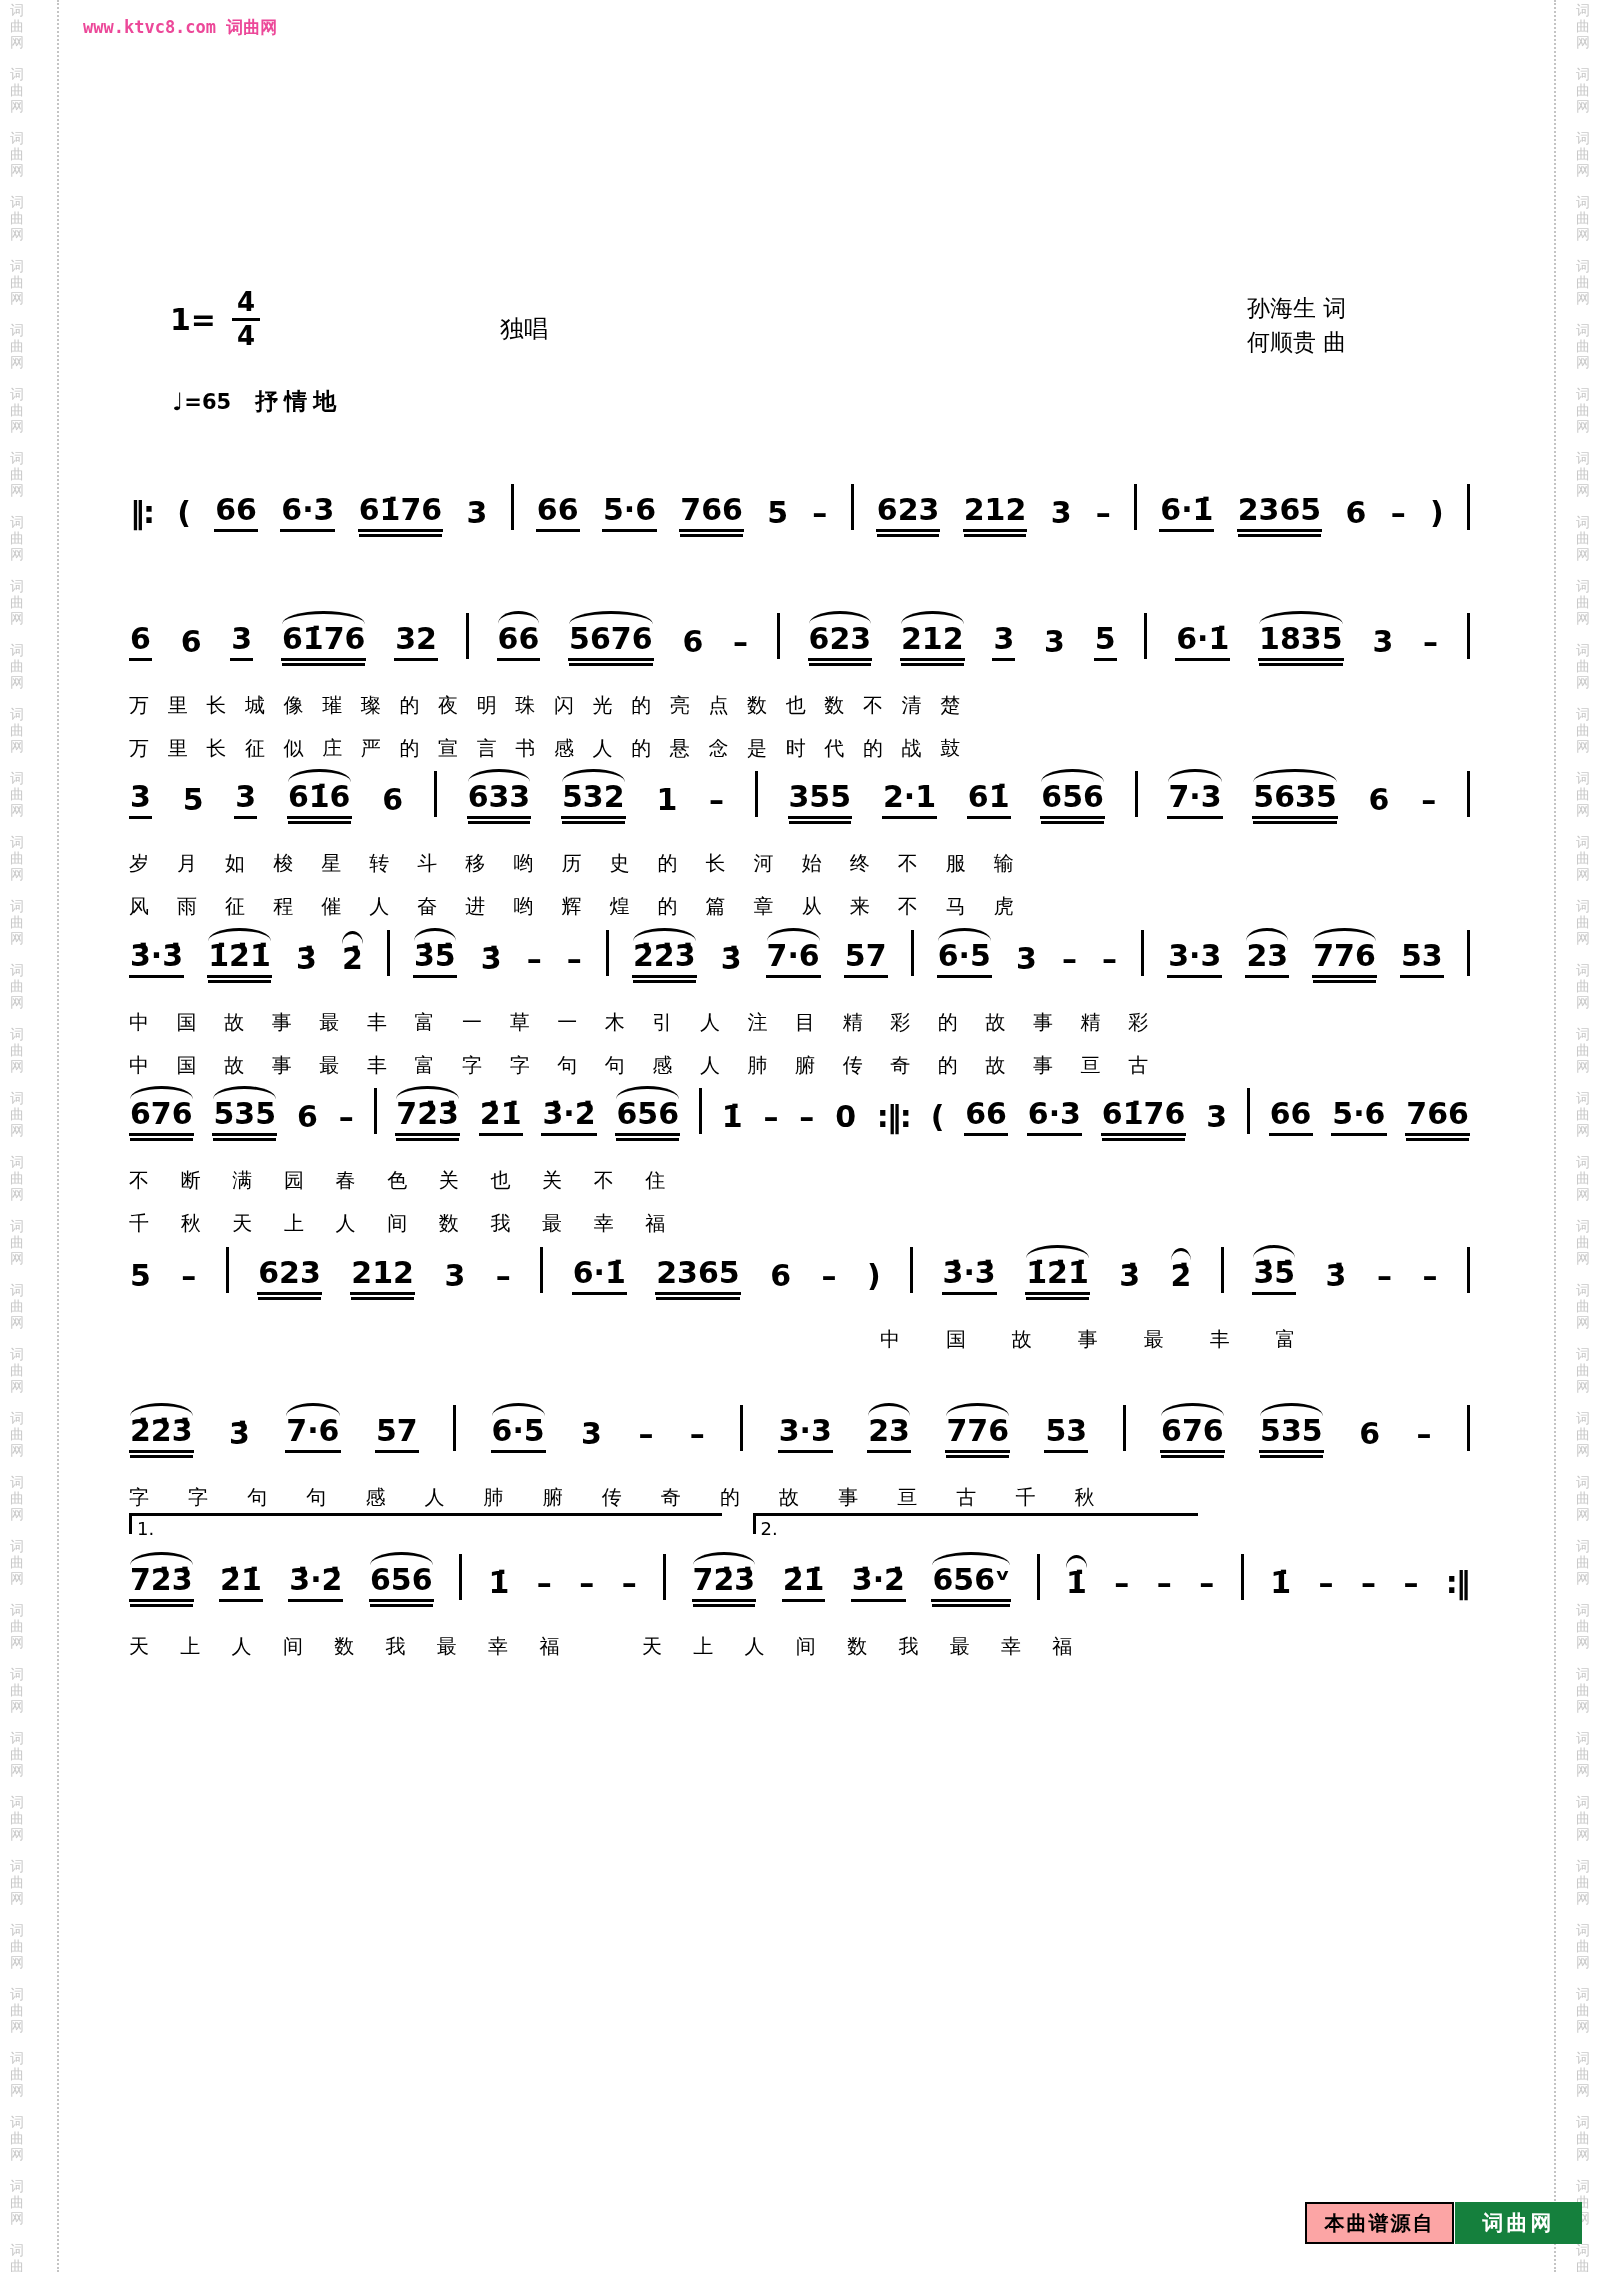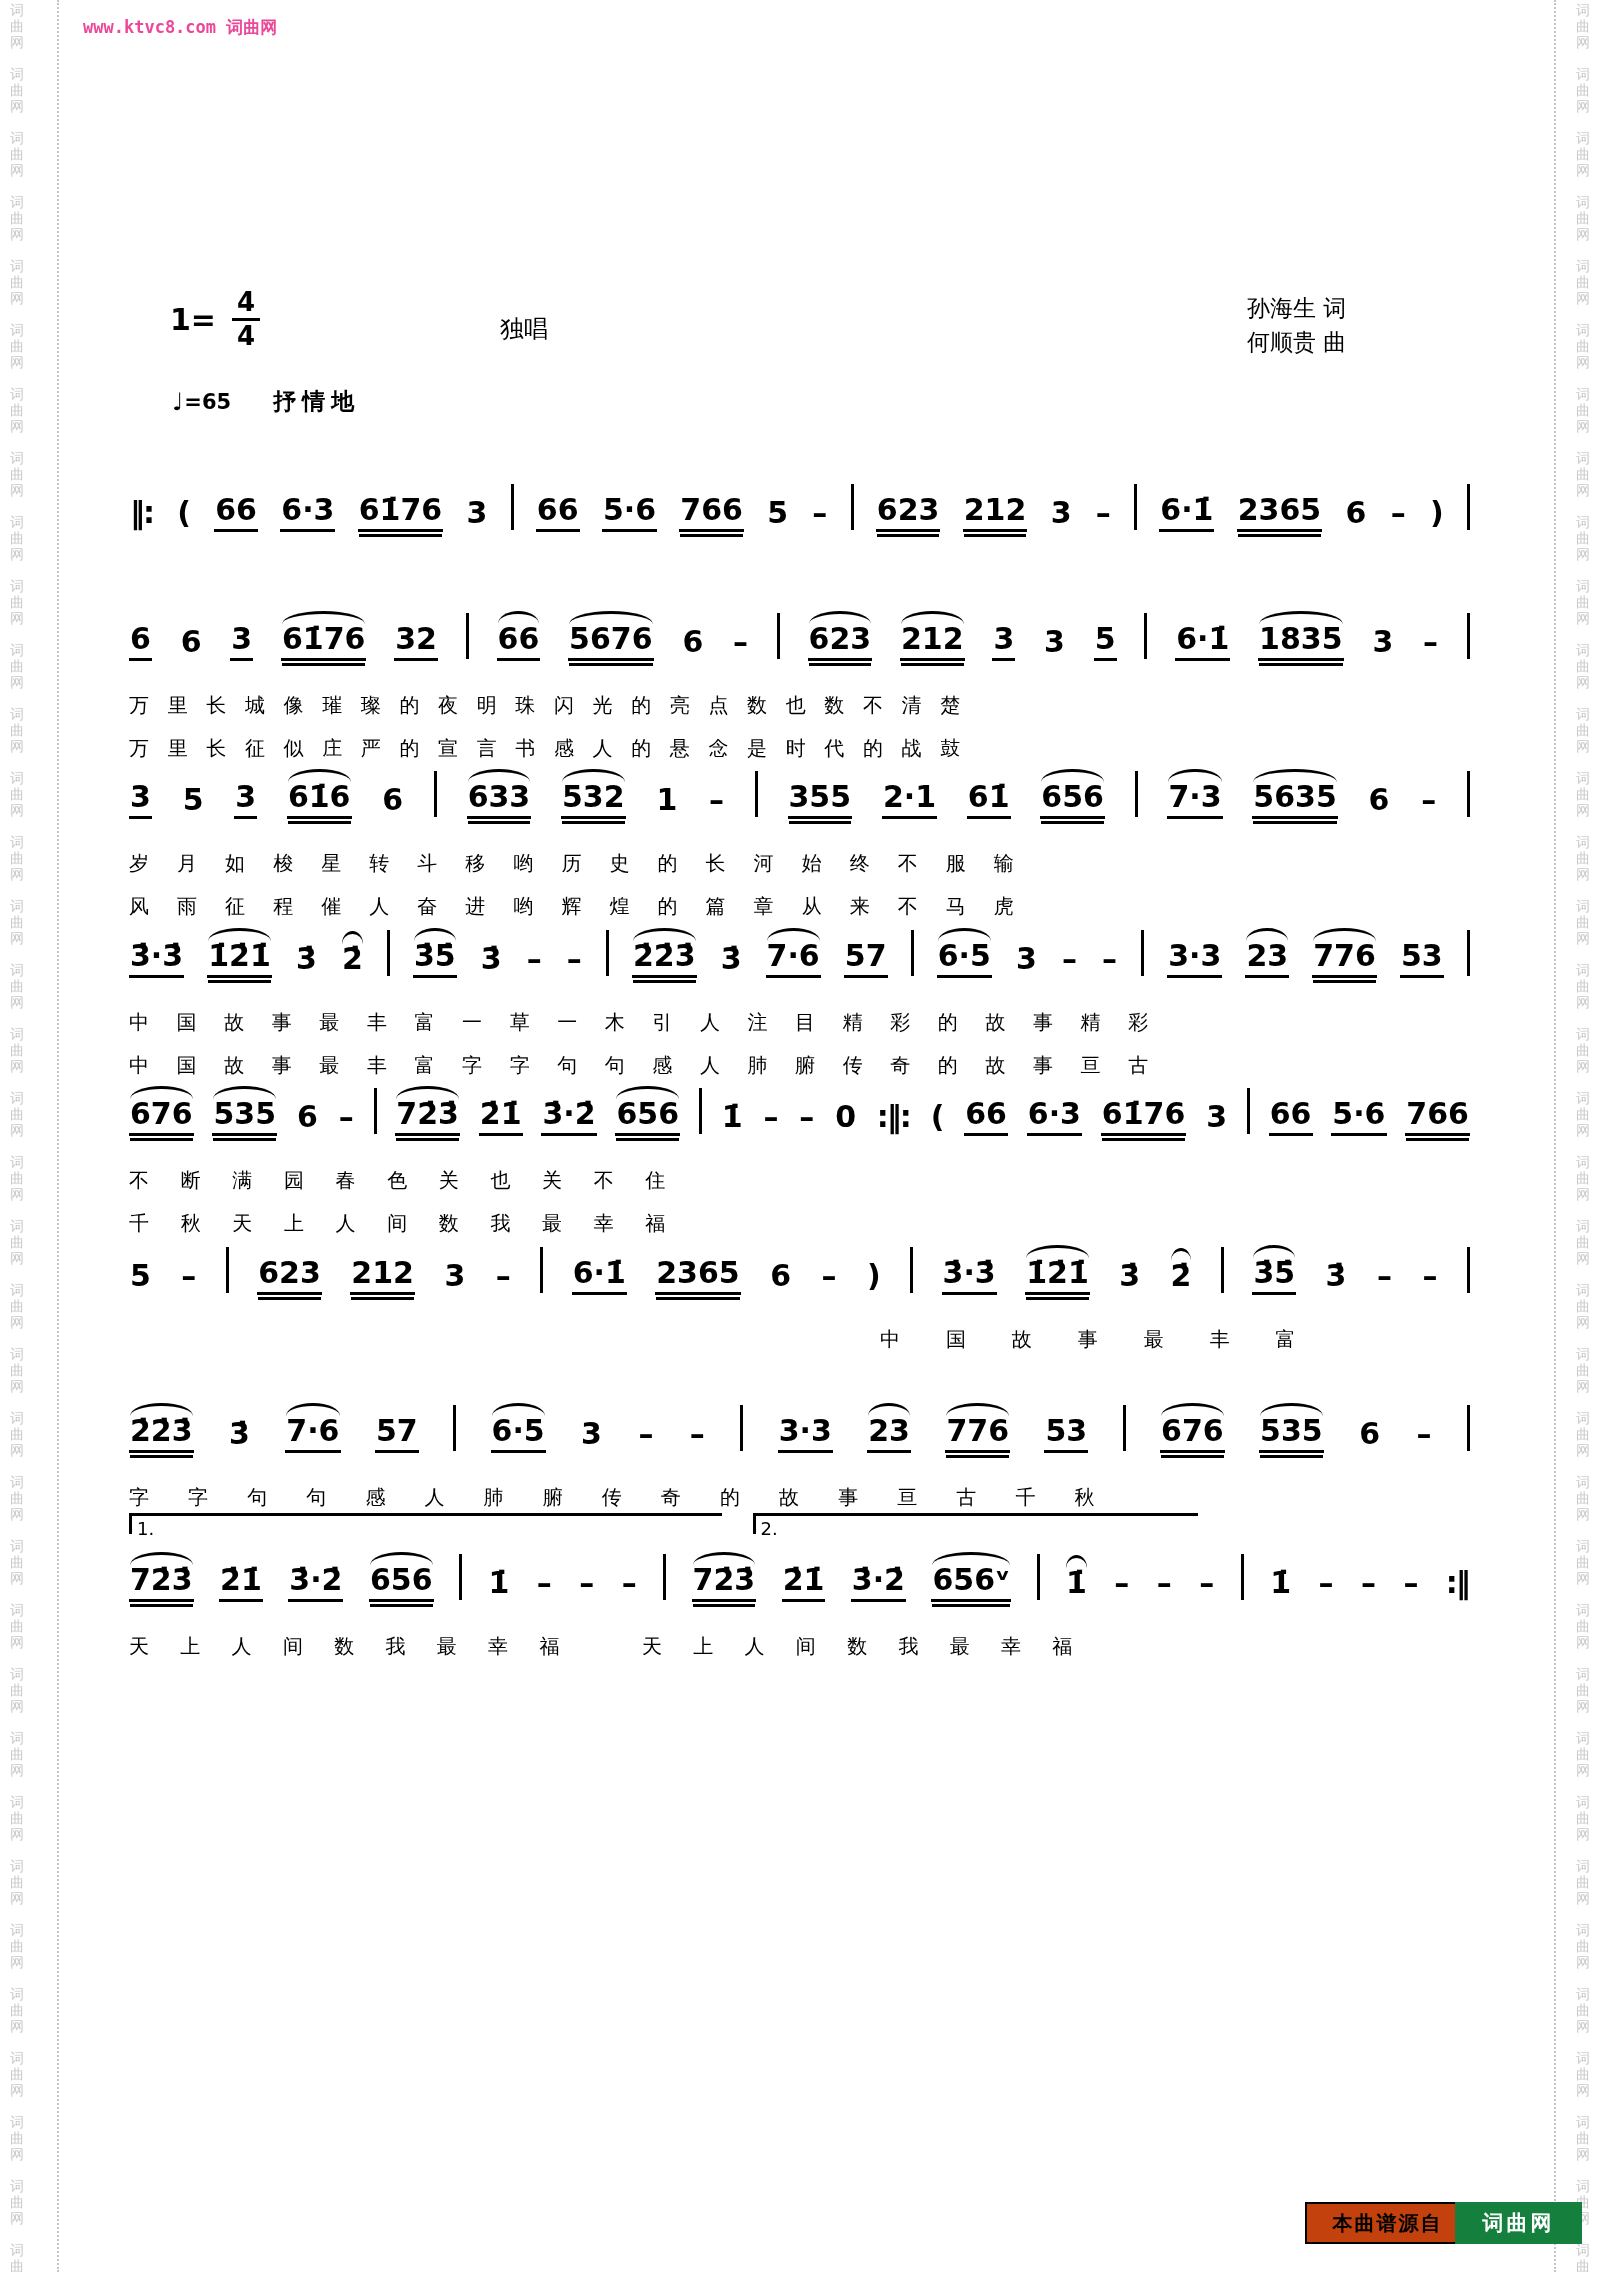--- a/index.html
+++ b/index.html
@@ -20,21 +20,21 @@
          font-size:48px;font-weight:bold;letter-spacing:4px;margin:0;}
   .keysig{position:absolute;left:170px;top:289px;display:flex;align-items:center;font-weight:bold;}
   .keysig .kp{font-size:30px;margin-right:16px;}
   .frac{display:inline-flex;flex-direction:column;align-items:center;font-size:26px;line-height:1.05;}
   .frac .fn{border-bottom:3px solid #000;padding:0 5px 2px;}
   .frac .fd{padding-top:2px;}
   .voice{position:absolute;left:500px;top:313px;font-size:24px;}
   .credits{position:absolute;left:1247px;top:291px;font-size:23px;line-height:34px;text-align:left;}
   .tempo{position:absolute;left:172px;top:386px;font-size:21px;font-weight:bold;display:flex;align-items:center;}
   .tempo .notesym{font-size:24px;margin-right:1px;}
-  .tempo .expr{font-size:23px;margin-left:42px;letter-spacing:6px;}
+  .tempo .expr{font-size:23px;margin-left:24px;letter-spacing:6px;}
   
   .system{position:absolute;left:129px;width:1341px;}
   .sys-1{top:473px}.sys-2{top:602px}.sys-3{top:760px}.sys-4{top:919px}
   .sys-5{top:1077px}.sys-6{top:1236px}.sys-7{top:1394px}.sys-8{top:1517px}
   .notes{display:flex;justify-content:space-between;align-items:flex-end;padding-bottom:9px;min-height:59px;}
   .sys-8 .notes{margin-top:26px;}
   .tok{position:relative;font-size:30px;font-weight:bold;line-height:1;padding:14px 1px 4px;white-space:nowrap;}
   .tok.u1,.tok.u2{border-bottom:3px solid #000;}
   .tok.u2::after{content:"";position:absolute;left:1px;right:1px;bottom:-8px;height:3px;background:#000;}
   .tok.arc::before{content:"";position:absolute;left:1px;right:1px;top:1px;height:10px;
@@ -46,22 +46,22 @@
   .lyr span{min-width:20px;text-align:center;}
   .sys-2 .lyr{width:62%}.sys-3 .lyr{width:66%}.sys-4 .lyr{width:76%}
   .sys-5 .lyr{width:40%}.sys-6 .lyr{margin-left:56%;width:31%}
   .sys-7 .lyr{width:72%}.sys-8 .lyr{width:78%}
   
   .volta{position:absolute;top:-4px;height:18px;border-top:3px solid #000;border-left:3px solid #000;}
   .volta .vlabel{display:block;font-size:18px;padding:2px 0 0 5px;font-weight:normal;}
   .volta.v1{left:0;width:44%}.volta.v2{left:46.5%;width:33%}
   
   .src-box{position:absolute;left:1305px;top:2202px;width:145px;height:38px;border:2px solid #000;
-           background:#c2410c;color:#000;font-size:20px;font-weight:bold;
-           display:flex;align-items:center;justify-content:center;letter-spacing:2px;padding-left:8px;}
+           background:#fca5a5;color:#000;font-size:20px;font-weight:bold;
+           display:flex;align-items:center;justify-content:center;letter-spacing:2px;}
   .site-box{position:absolute;left:1455px;top:2202px;width:127px;height:42px;background:#e60012;color:#fff;
             font-size:21px;font-weight:bold;display:flex;align-items:center;justify-content:center;letter-spacing:3px;}
 </style>
 </head>
 <body>
 
 <div class="page">
   <div class="side l" id="leftChars">
       <span>词</span>
       <span>曲</span>

